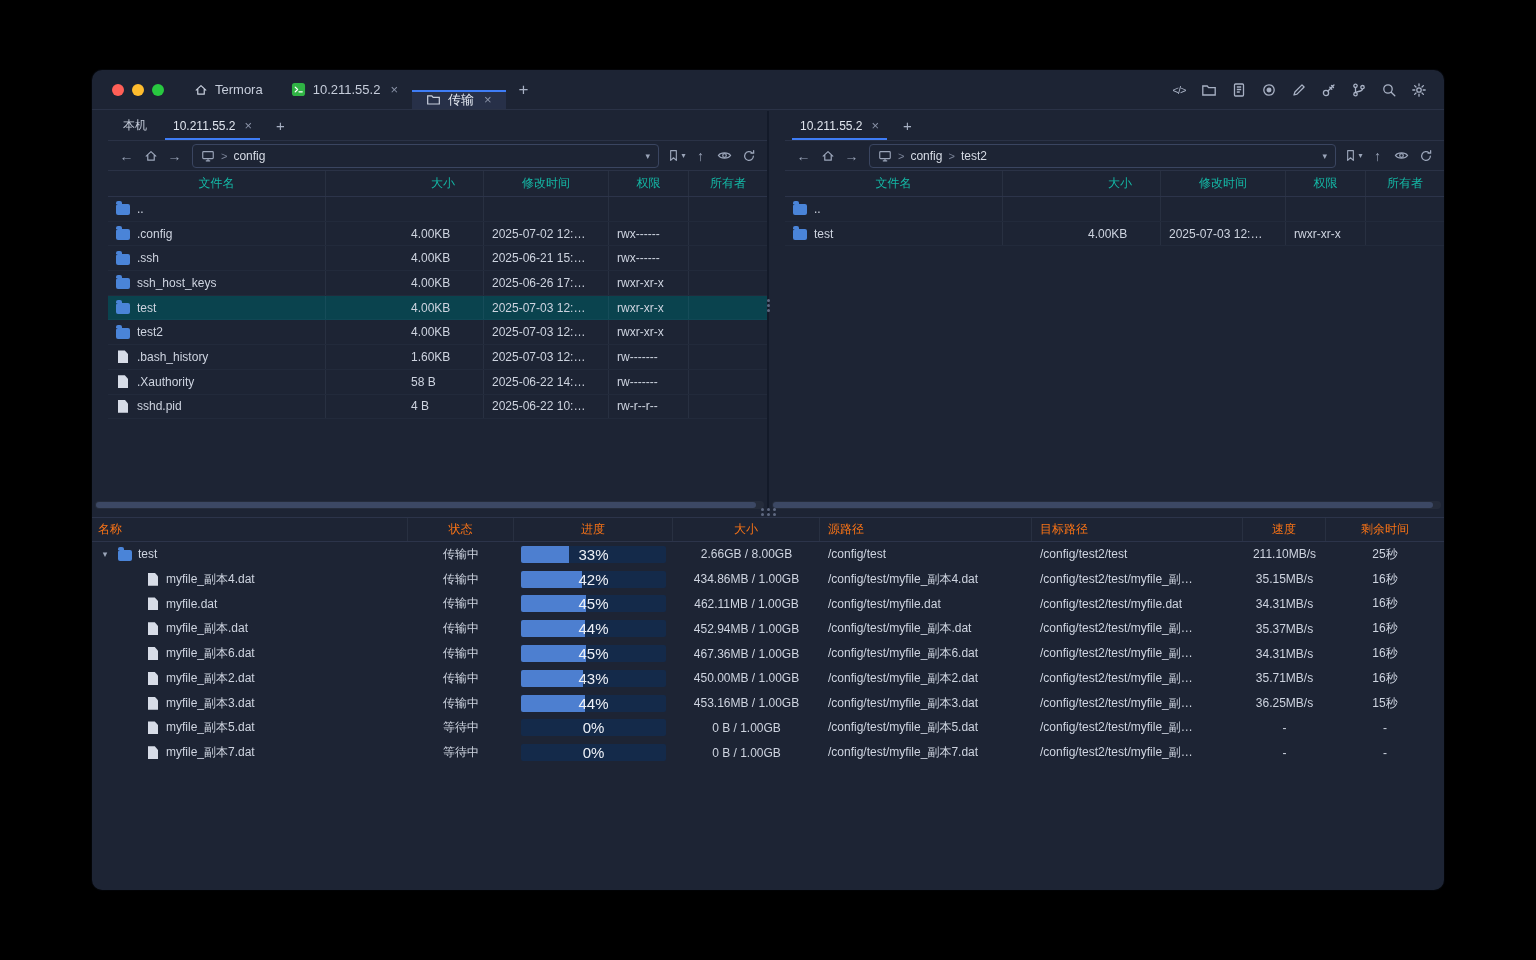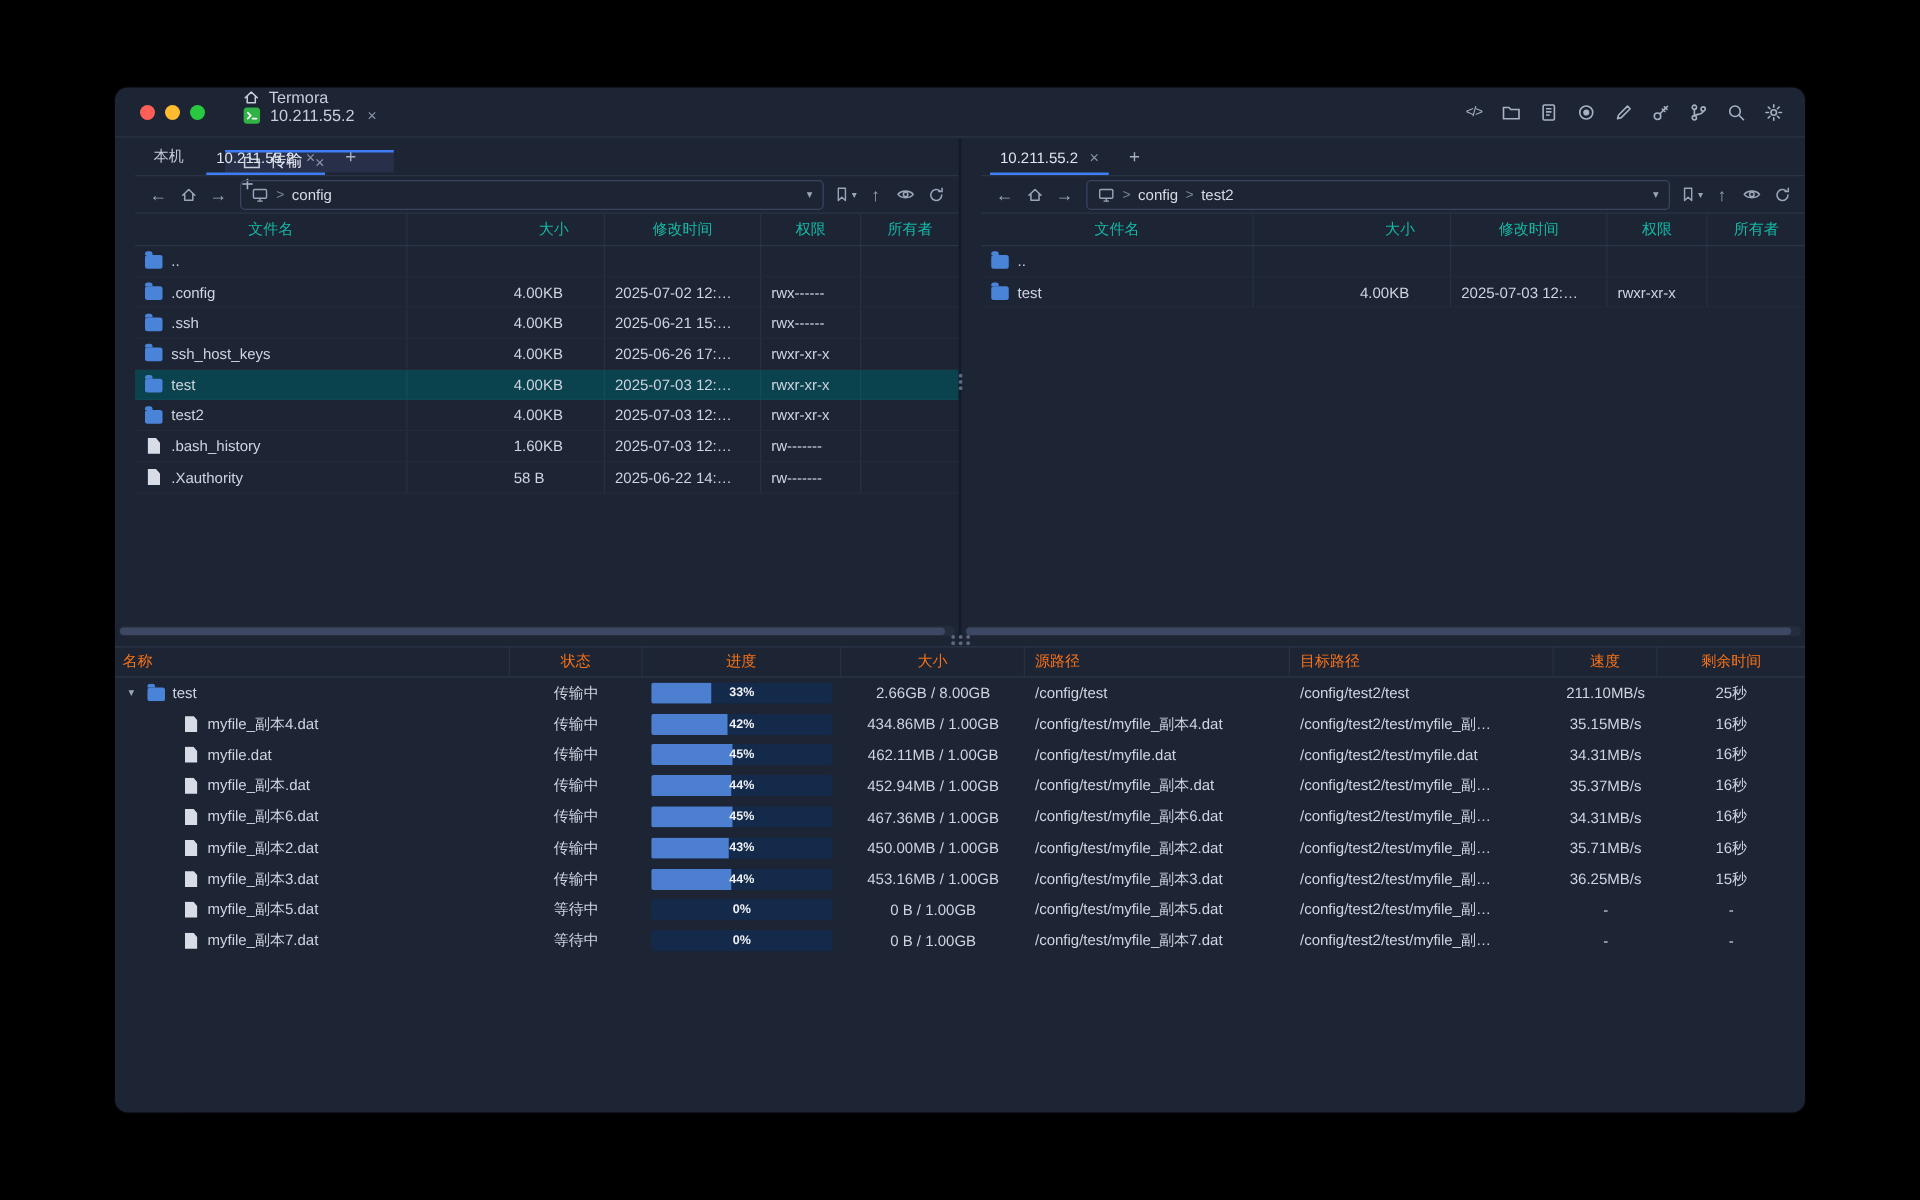--- a/index.html
+++ b/index.html
@@ -7,21 +7,21 @@
     font-family:"Liberation Sans","DejaVu Sans",sans-serif; }
   .window { position:absolute; left:92px; top:70px; width:1352px; height:820px;
     background:#1d2434; border-radius:10px; overflow:hidden; color:#ced4e0; font-size:12px;
     box-shadow:0 25px 70px rgba(0,0,0,.85), 0 0 0 1px #05070c; }
 
   
   .titlebar { height:40px; display:flex; align-items:stretch; border-bottom:1px solid #2a3246; }
   .traffic { display:flex; gap:8px; align-items:center; padding:0 16px 0 20px; }
   .tl { width:12px; height:12px; border-radius:50%; display:inline-block; }
   .tl.red{background:#ff5f57} .tl.yellow{background:#febc2e} .tl.green{background:#28c840}
-  .main-tabs { display:flex; align-items:stretch;flex-direction:column; }
+  .main-tabs { display:flex; align-items:stretch; }
   .mtab { display:flex; align-items:center; gap:7px; padding:0 14px; font-size:13px; color:#c6cddb; position:relative; cursor:default; }
   .mtab.active { background:#273048; color:#e4e9f2;margin-top:20px; }
   .mtab.active::before { content:""; position:absolute; top:0; left:0; right:0; height:2px; background:#3f7df6; }
   .x { color:#8a93a8; font-size:13px; margin-left:3px; line-height:1; }
   .newtab { display:flex; align-items:center; padding:0 13px; font-size:17px; color:#a8b1c4; }
   .tb-icons { margin-left:auto; display:flex; align-items:center; gap:4px; padding-right:12px; }
   .tbtn { width:26px; height:26px; display:flex; align-items:center; justify-content:center;
     background:none; border:none; color:#a8b1c4; border-radius:4px; }
   .codeglyph { font-size:11px; letter-spacing:-1px; color:#a8b1c4; }
 
@@ -84,21 +84,21 @@
   .trow { display:flex; height:24.8px; flex:none; align-items:center; }
   .t-name  { flex:1 1 0; min-width:0; justify-content:flex-start; gap:6px; padding-left:6px; }
   .t-status{ width:106px; } .t-prog { width:159px; padding:0 7px; }
   .t-size  { width:147px; } .t-src { width:212px; justify-content:flex-start; }
   .t-dst   { width:211px; justify-content:flex-start; } .t-speed{ width:83px; } .t-eta { width:118px; }
   .trow.child .t-name { padding-left:34px; }
   .expand { width:14px; flex:none; text-align:center; color:#9ba5b9; font-size:9px; }
   .pbar { position:relative; width:100%; height:17px; background:#142a4a; border-radius:2px; overflow:hidden; }
   .pfill { position:absolute; left:0; top:0; bottom:0; background:#4d7fd0; }
   .plabel { position:absolute; inset:0; display:flex; align-items:center; justify-content:center;
-    font-size:10px; color:#eef1f7;font-weight:bold; }
+    font-size:15px; color:#eef1f7; }
   svg { display:block; }
 </style>
 </head>
 <body>
 
 <div class="window">
 
   <div class="titlebar">
     <div class="traffic">
       <span class="tl red"></span>
@@ -356,20 +356,31 @@
             </div>
             <div class="frow">
               <div class="fc c-name">
                 <span class="ficon fi-file"></span>
                 <span>.Xauthority</span>
               </div>
               <div class="fc c-type">Xauthority</div>
               <div class="fc c-size">58 B</div>
               <div class="fc c-mtime">2025-06-22 14:…</div>
               <div class="fc c-perm">rw-------</div>
+              <div class="fc c-owner"></div>
+            </div>
+            <div class="frow">
+              <div class="fc c-name">
+                <span class="ficon fi-file"></span>
+                <span>sshd.pid</span>
+              </div>
+              <div class="fc c-type">pid</div>
+              <div class="fc c-size">4 B</div>
+              <div class="fc c-mtime">2025-06-22 10:…</div>
+              <div class="fc c-perm">rw-r--r--</div>
               <div class="fc c-owner"></div>
             </div>
           </div>
         <div class="hscroll">
             <div class="thumb"></div>
           </div>
       </div>
     </section>
 
     <div class="vdiv">

